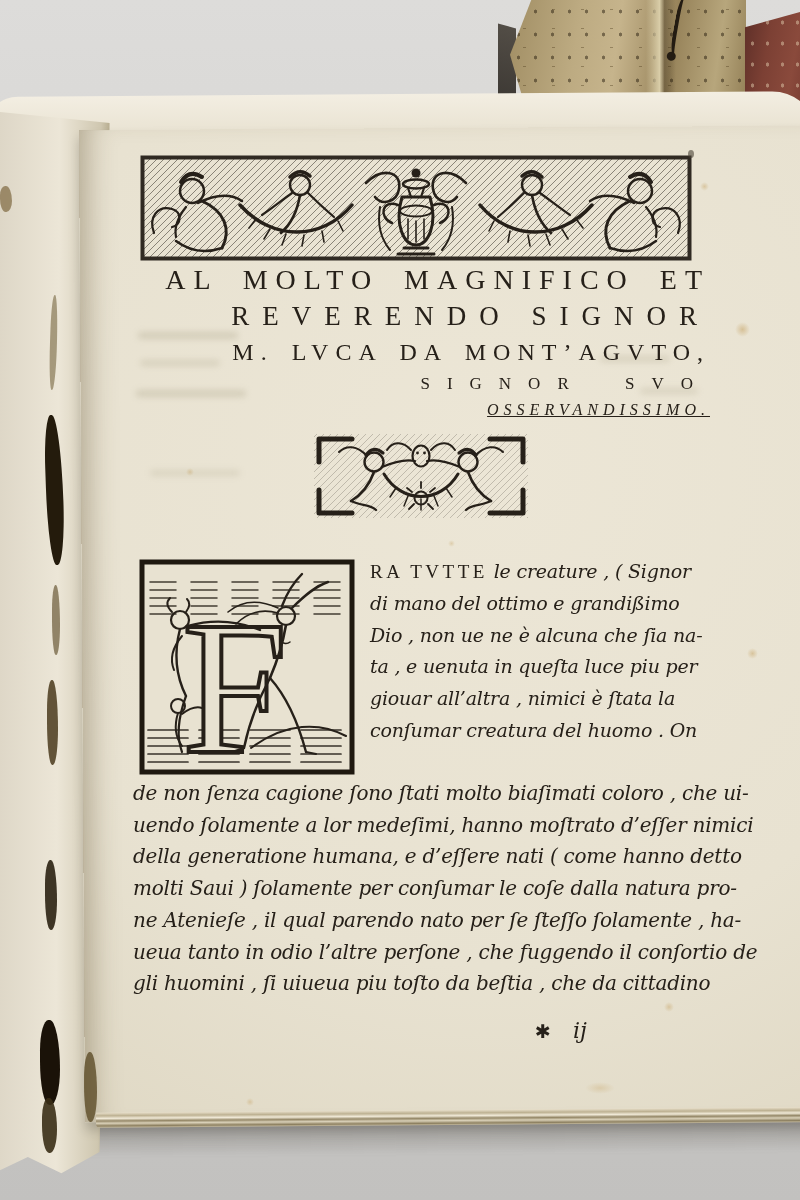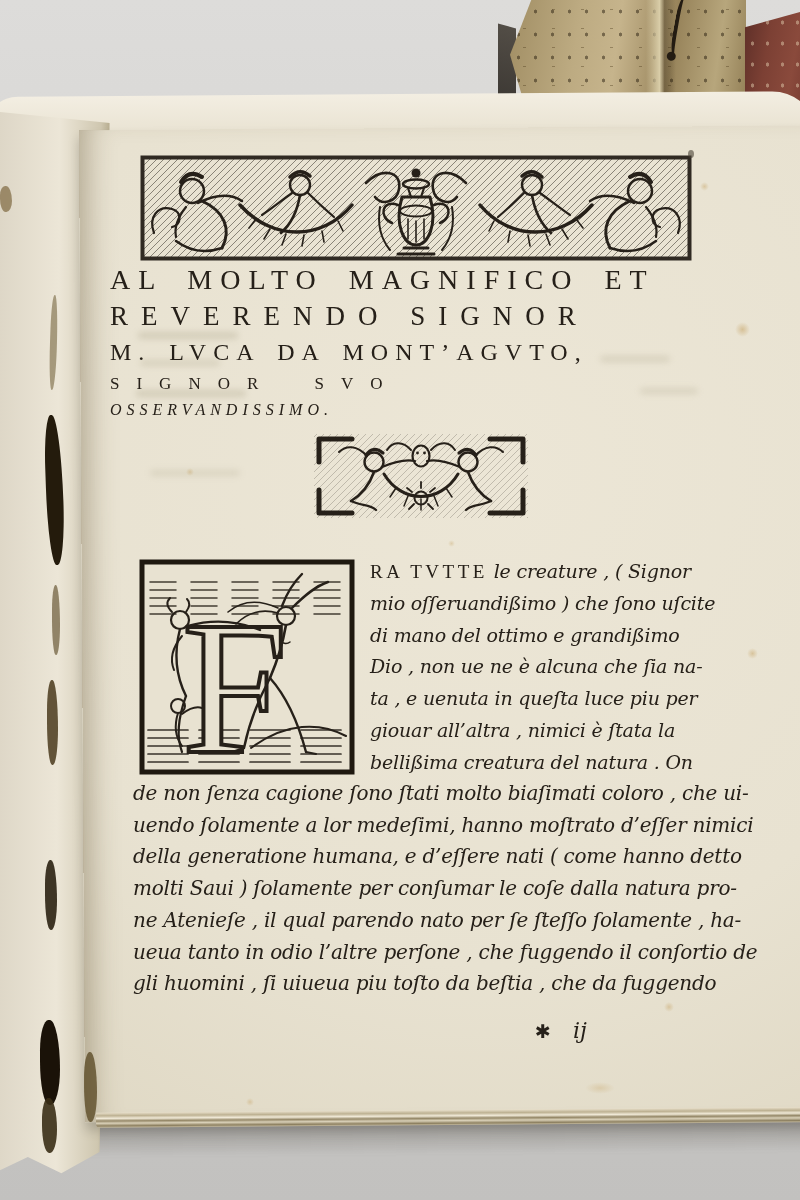--- a/index.html
+++ b/index.html
@@ -54,26 +54,26 @@
   .tear{position:absolute;z-index:4;border-radius:45% 55% 50% 50%/38% 62% 45% 55%;}
 
   
   .print{position:absolute;inset:0;z-index:5;color:var(--ink,#262019);}
   .woodcut .s{fill:none;stroke:var(--ink,#201a12);stroke-linecap:round;stroke-linejoin:round;}
   .woodcut .f{fill:var(--ink,#201a12);stroke:none;}
   .woodcut .pf{fill:var(--paper,#e9e3d3);stroke:var(--ink,#201a12);}
   .headpiece{position:absolute;left:140px;top:155px;width:552px;height:106px;}
   .tailpiece{position:absolute;left:312px;top:432px;width:218px;height:88px;}
 
-  .title{position:absolute;left:110px;top:264px;width:600px;text-align:left;}
+  .title{position:absolute;left:110px;top:264px;width:600px;text-align:right;}
   .t1{font-size:28px;letter-spacing:8px;word-spacing:10px;margin-bottom:5px;}
   .t2{font-size:27px;letter-spacing:13px;margin-bottom:7px;}
   .t3{font-size:24px;letter-spacing:7px;word-spacing:5px;margin-bottom:8px;}
   .t4{font-size:17px;letter-spacing:17px;word-spacing:18px;margin-bottom:7px;}
-  .t5{font-style:italic;font-size:16px;letter-spacing:5px;}
+  .t5{font-style:italic;font-size:16px;letter-spacing:5px;text-decoration:underline;}
 
   .it{font-family:"DejaVu Serif",serif;font-style:italic;}
   .opening{position:absolute;left:136px;top:556px;width:576px;display:flex;gap:12px;}
   .dropcap{flex:0 0 auto;width:222px;height:222px;}
   .open-col{padding-top:0;}
   .op-line{font-size:19px;line-height:31.8px;letter-spacing:-.2px;white-space:nowrap;}
   .smallcaps{font-family:"Liberation Serif",serif;font-style:normal;font-size:19px;letter-spacing:3.5px;}
   .body-block{position:absolute;left:133px;top:778px;width:582px;}
   .body-line{font-size:20px;line-height:31.7px;letter-spacing:-.25px;white-space:nowrap;}
   .signature{position:absolute;left:535px;top:1018px;font-size:22px;}
@@ -219,37 +219,36 @@
           <path class="s" d="M144,84 a6,5 0 0 0 10,2" stroke-width="1.5"></path>
           <path class="s" d="M170,196 l10,2 M108,192 l-9,3" stroke-width="2"></path>
         </g>
         <g>
           <circle class="s" cx="42" cy="150" r="7" stroke-width="2"></circle>
           <path class="s" d="M42,157 C38,170 40,182 46,190 M46,158 C54,152 60,150 66,152" stroke-width="2"></path>
         </g>
       </svg>
       <div class="open-col it">
         <div class="op-line"><span class="smallcaps">RA TVTTE</span><span> le creature , ( Signor</span></div>
-        <div class="op-line">mio oſſeruandißimo ) che ſono uſcite</div>
         <div class="op-line">di mano del ottimo e grandißimo</div>
         <div class="op-line">Dio , non ue ne è alcuna che ſia na-</div>
         <div class="op-line">ta , e uenuta in queſta luce piu per</div>
         <div class="op-line">giouar all’altra , nimici è ſtata la</div>
-        <div class="op-line">bellißima creatura del natura . On</div>
+        <div class="op-line">conſumar creatura del huomo . On</div>
       </div>
     </div>
 
     <div class="body-block it">
       <div class="body-line">de non ſenza cagione ſono ſtati molto biaſimati coloro , che ui-</div>
       <div class="body-line">uendo ſolamente a lor medeſimi, hanno moſtrato d’eſſer nimici</div>
       <div class="body-line">della generatione humana, e d’eſſere nati ( come hanno detto</div>
       <div class="body-line">molti Saui ) ſolamente per conſumar le coſe dalla natura pro-</div>
       <div class="body-line">ne Atenieſe , il qual parendo nato per ſe ſteſſo ſolamente , ha-</div>
       <div class="body-line">ueua tanto in odio l’altre perſone , che fuggendo il conſortio de</div>
-      <div class="body-line">gli huomini , ſi uiueua piu toſto da beſtia , che da fuggendo</div>
+      <div class="body-line">gli huomini , ſi uiueua piu toſto da beſtia , che da cittadino</div>
     </div>
 
     <div class="signature">
       <span class="sig-star">✱</span><span class="sig-leaf">ij</span>
     </div>
   </div>
 
   <div class="fox" style="left:735px;top:322px;width:15px;height:15px;opacity:.6;"></div>
   <div class="fox" style="left:747px;top:648px;width:11px;height:11px;opacity:.55;"></div>
   <div class="fox" style="left:700px;top:182px;width:9px;height:9px;opacity:.5;"></div>

